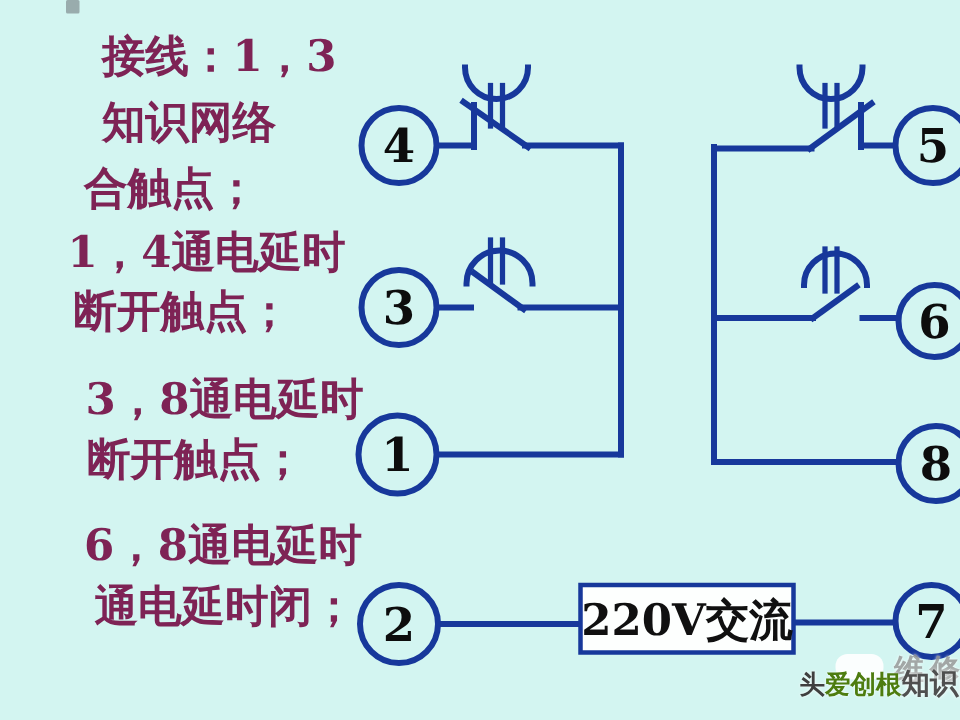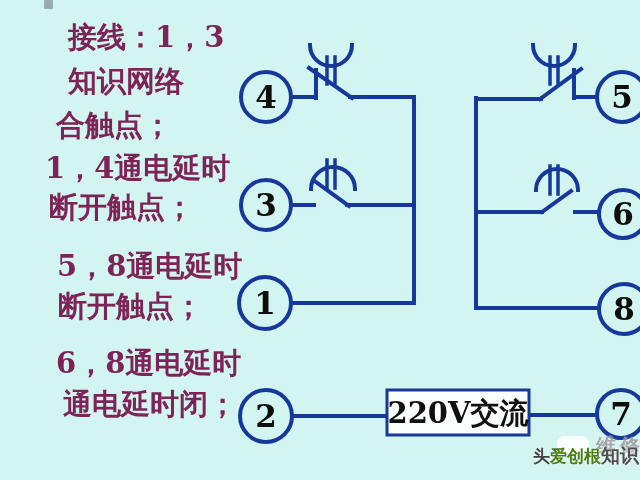--- a/index.html
+++ b/index.html
@@ -56,21 +56,21 @@
 <div class="stage">
 
   <div class="corner-smudge"></div>
 
   <div>
     <div class="ann-line" style="left:24px;top:22px">接线：1，3</div>
     <div class="ann-line" style="left:24px;top:66px">知识网络</div>
     <div class="ann-line" style="left:12px;top:110px">合触点；</div>
     <div class="ann-line" style="left:1px;top:153px">1，4通电延时</div>
     <div class="ann-line" style="left:5px;top:192px">断开触点；</div>
-    <div class="ann-line" style="left:13px;top:251px">5，8通电延时</div>
+    <div class="ann-line" style="left:13px;top:251px">3，8通电延时</div>
     <div class="ann-line" style="left:14px;top:291px">断开触点；</div>
     <div class="ann-line" style="left:12px;top:348px">6，8通电延时</div>
     <div class="ann-line" style="left:19px;top:389px">通电延时闭；</div>
   </div>
 
   <svg width="640" height="480" viewBox="0 0 640 480">
     <g stroke="#17389B" stroke-width="4" fill="none" stroke-linecap="square">
 
       <path d="M370 97 V303"></path>
 

